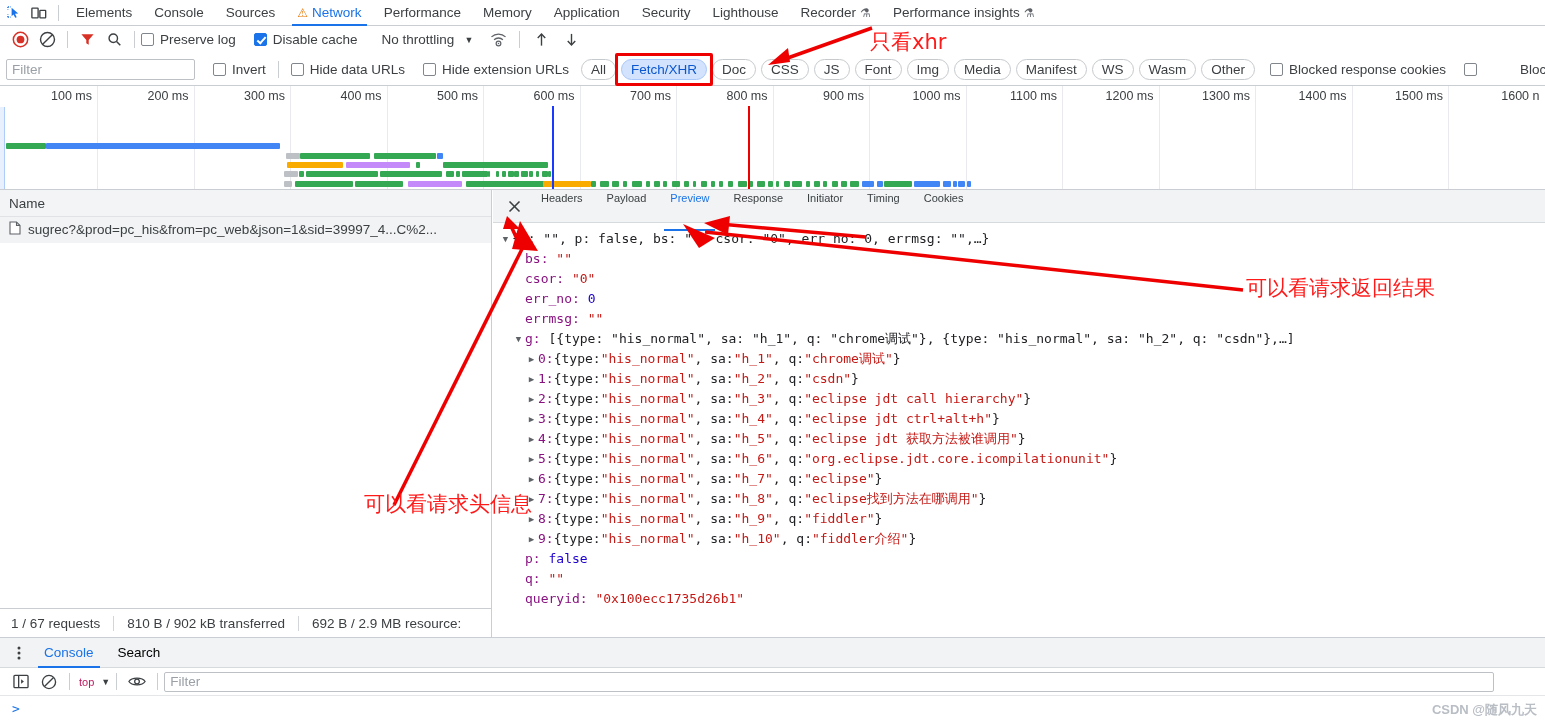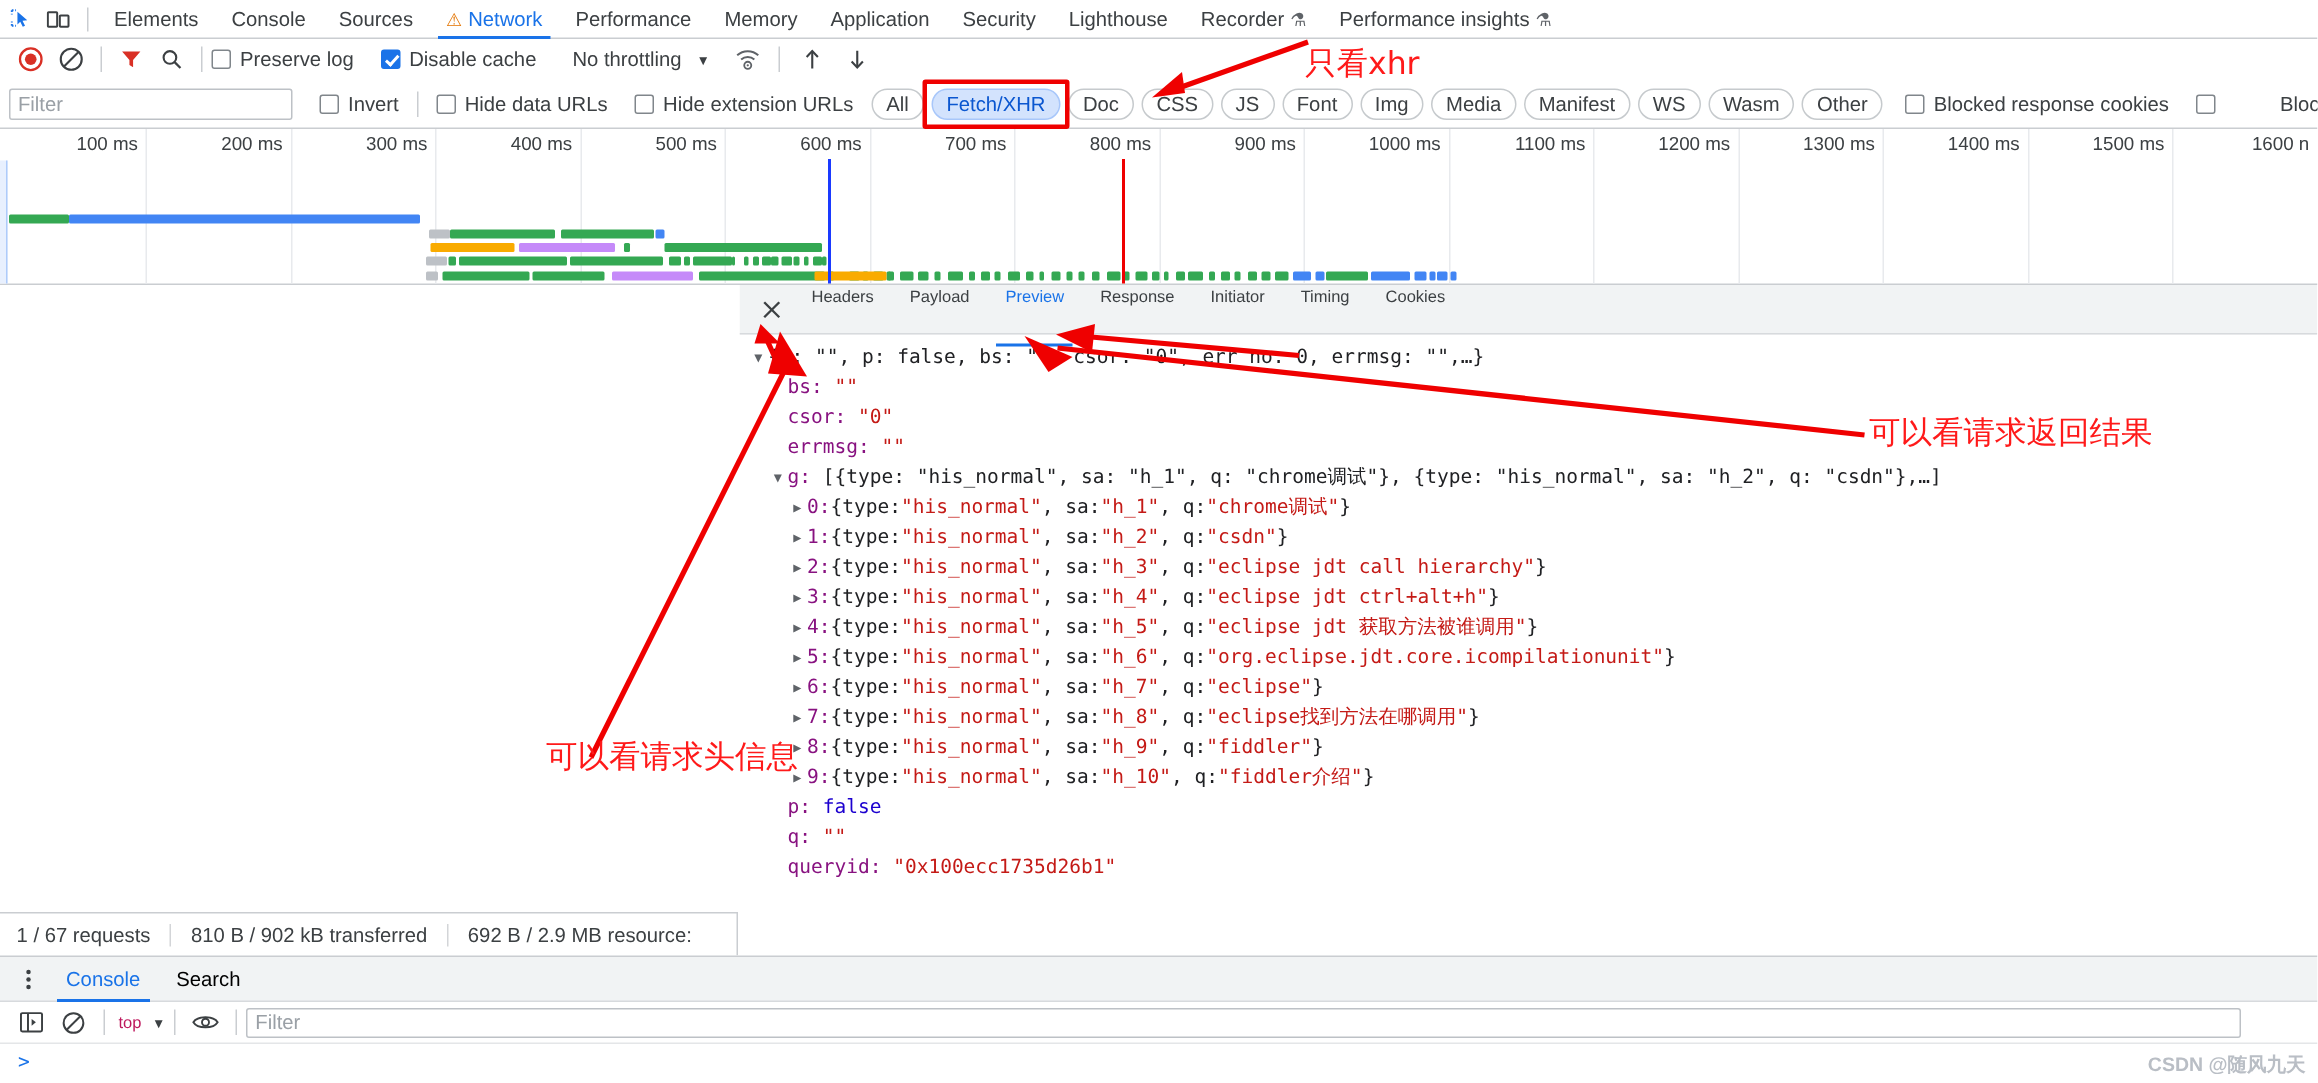--- a/index.html
+++ b/index.html
@@ -488,20 +488,34 @@
         <div class="ov-band" style="left: 958px; top: 95px; width: 7px; background: rgb(66, 133, 244);"></div>
         <div class="ov-band" style="left: 967px; top: 95px; width: 4px; background: rgb(66, 133, 244);"></div>
         <div class="ov-band" style="left: 543px; top: 95px; width: 48px; background: rgb(249, 171, 0);"></div>
         <div class="ov-band" style="left: 592px; top: 95px; width: 2px; background: rgb(52, 168, 83);"></div>
       </div>
     <div class="ov-line" style="left:552px;background:#1a3aff;"></div>
     <div class="ov-line" style="left:748px;background:#ef0000;"></div>
 
   </div>
 
+  <div class="leftpanel">
+    <div class="lp-head">
+      <span>Name</span>
+    </div>
+    <div id="req-rows">
+        <div class="lp-row">
+          <span class="doc-ico"><svg width="12" height="14" viewBox="0 0 12 14">
+              <path d="M1 1 h6.5 L11 4.4 V13 H1 Z" fill="#fff" stroke="#5f6368" stroke-width="1.1"></path>
+              <path d="M7.5 1 V4.4 H11" fill="none" stroke="#5f6368" stroke-width="1.1"></path>
+            </svg></span>
+          <span>sugrec?&amp;prod=pc_his&amp;from=pc_web&amp;json=1&amp;sid=39997_4...C%2...</span>
+        </div>
+      </div>
+  </div>
 
   <div class="statusbar">
     <span>1 / 67 requests</span>
     <span class="sb-sep"></span>
     <span>810 B / 902 kB transferred</span>
     <span class="sb-sep"></span>
     <span>692 B / 2.9 MB resource:</span>
   </div>
 
   <div class="detail">
@@ -530,20 +544,25 @@
       </div>
       <div class="jrow ind2">
         <span class="k-name">bs:</span>
         <span>&nbsp;</span>
         <span class="v-str">""</span>
       </div>
       <div class="jrow ind2">
         <span class="k-name">csor:</span>
         <span>&nbsp;</span>
         <span class="v-str">"0"</span>
+      </div>
+      <div class="jrow ind2">
+        <span class="k-name">err_no:</span>
+        <span>&nbsp;</span>
+        <span class="v-num">0</span>
       </div>
       <div class="jrow ind2">
         <span class="k-name">errmsg:</span>
         <span>&nbsp;</span>
         <span class="v-str">""</span>
       </div>
       <div class="jrow ind1">
         <span class="tri open"></span>
         <span class="k-name">g:</span>
         <span>&nbsp;</span>

